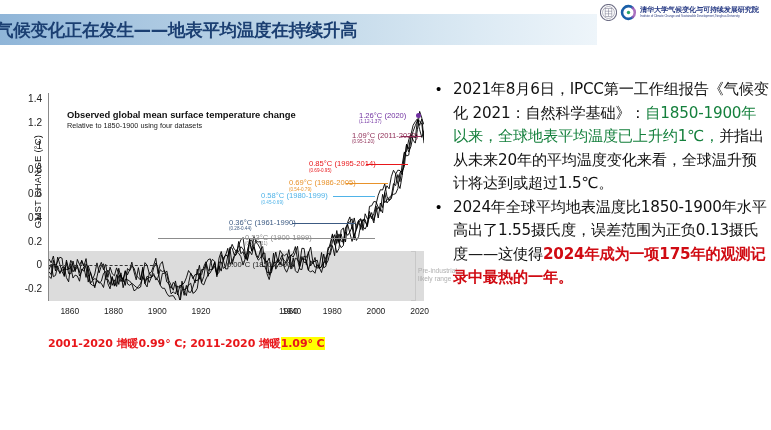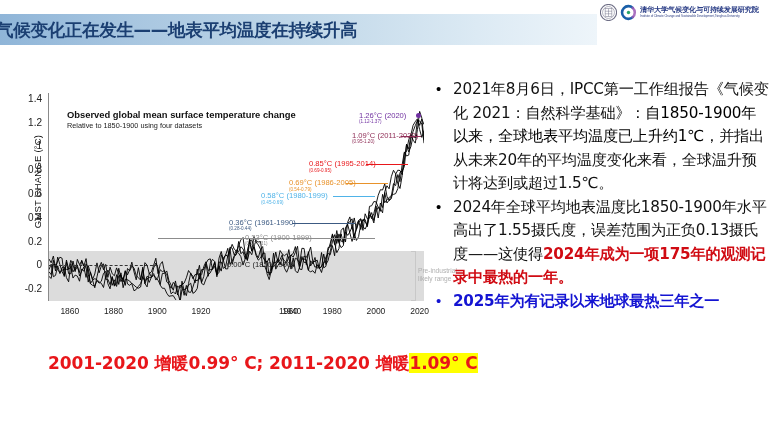--- a/index.html
+++ b/index.html
@@ -68,41 +68,41 @@
   .ann-rng { font-size: 4.6px; display: block; margin-top: 0.5px; }
   .ann-dot { position: absolute; width: 5px; height: 5px; border-radius: 50%; }
   .preind-txt {
     position: absolute; font-size: 6.6px; color: #b0b0b0; line-height: 1.25; white-space: nowrap;
   }
   .preind-brace {
     position: absolute; border: 1px solid #c8c8c8; border-left: none; width: 5px;
   }
   .bottom-note {
     position: absolute; left: 48px; top: 336px; width: 380px;
-    font-size: 17px; font-weight: bold; color: #e8161a; white-space: nowrap;
-    font-family: "DejaVu Sans", monospace; letter-spacing: -0.1px; margin-top: 16px;
+    font-size: 11px; font-weight: bold; color: #e8161a; white-space: nowrap;
+    font-family: "DejaVu Sans", monospace; letter-spacing: -0.1px;
   }
   .hl { background: #ffff00; }
 
   
   #bullets {
     position: absolute; left: 431px; top: 78px; width: 340px; height: 350px;
   }
   .bullet { position: relative; padding-left: 22px; margin-bottom: 0px; }
   .bullet::before {
     content: "•"; position: absolute; left: 5px; top: -1px;
     font-size: 15px; color: #000; line-height: 23.5px;
   }
   .bullet.blue::before { color: #1414d2; }
   .btxt {
     font-size: 15.2px; line-height: 23.5px; color: #111;
     font-family: "DejaVu Sans", sans-serif; letter-spacing: -0.2px;
     word-break: break-all;
   }
-  .r { color: #000000; }
+  .r { color: #15803d; }
   .rb { color: #d00b13; font-weight: bold; }
   .bb { color: #1414d2; font-weight: bold; }
 </style>
 </head>
 <body>
 
 <div id="slide">
 
   <div class="hdr-logo">
     <svg class="logo-seal" viewBox="0 0 40 40">
@@ -192,18 +192,15 @@
     <span>2001-2020 增暖0.99° C; 2011-2020 增暖</span><span class="hl">1.09° C</span>
   </div>
 
   <div id="bullets">
       <div class="bullet">
         <div class="btxt"><span>2021年8月6日，IPCC第一工作组报告《气候变化 2021：自然科学基础》：</span><span class="r">自1850-1900年以来，全球地表平均温度已上升约1℃，</span><span>并指出从未来20年的平均温度变化来看，全球温升预计将达到或超过1.5℃。</span></div>
       </div>
       <div class="bullet">
         <div class="btxt"><span>2024年全球平均地表温度比1850-1900年水平高出了1.55摄氏度，误差范围为正负0.13摄氏度——这使得</span><span class="rb">2024年成为一项175年的观测记录中最热的一年。</span></div>
       </div>
-      <div class="bullet blue">
-        <div class="btxt"><span class="bb">2025年为有记录以来地球最热三年之一</span></div>
-      </div>
     </div>
 
 </div>
 
 </body></html>

